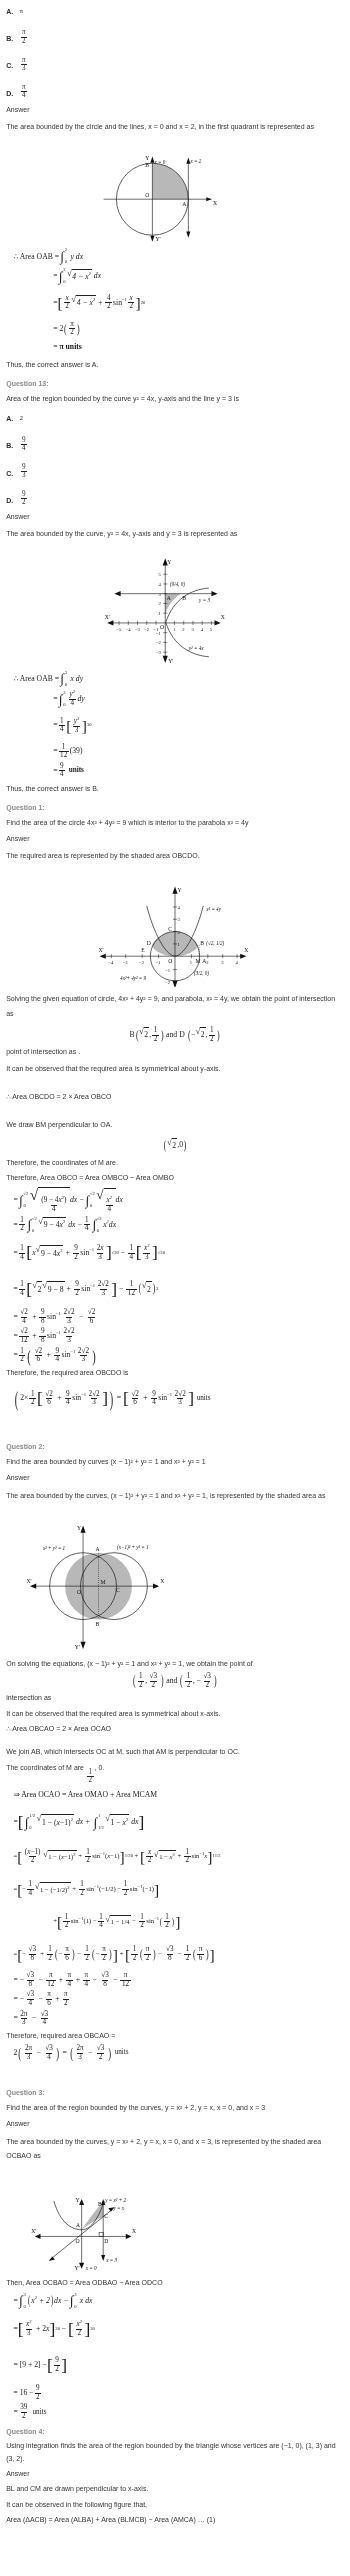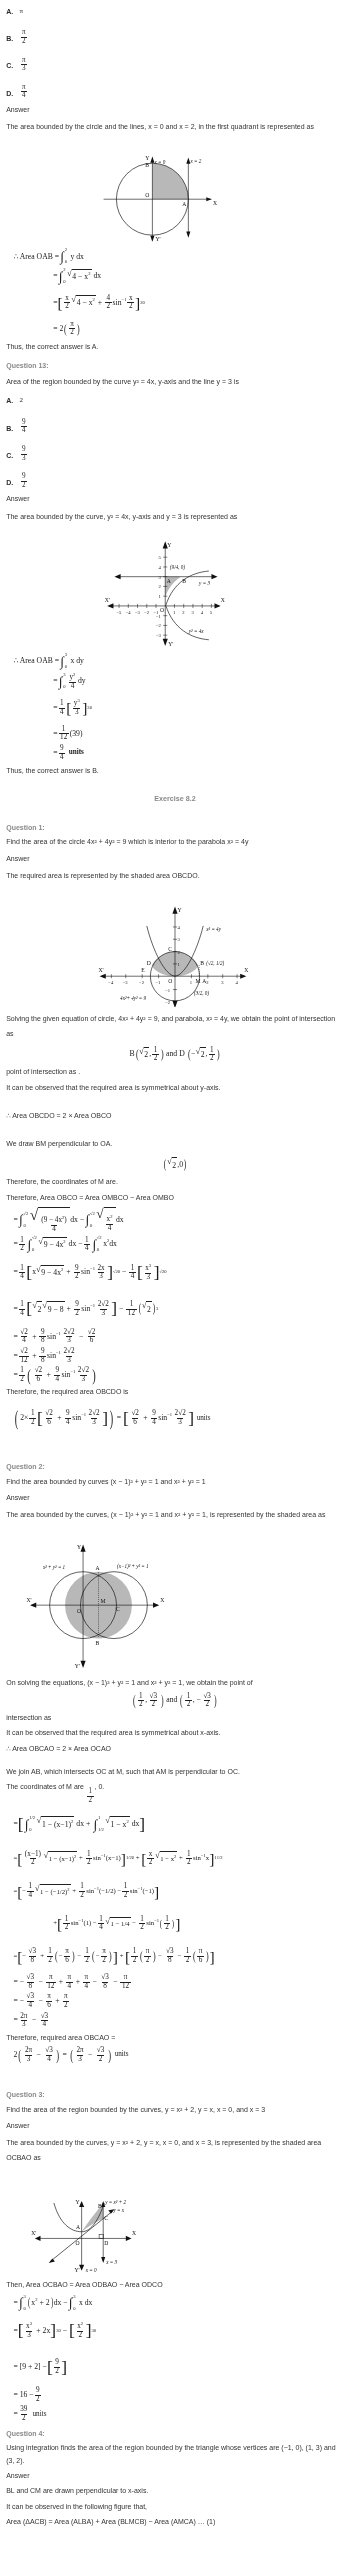--- a/index.html
+++ b/index.html
@@ -43,21 +43,21 @@
   
   .frac {
     display:inline-flex; flex-direction:column; align-items:center;
     vertical-align: -0.55em; font-family:"Liberation Serif", serif;
     line-height: 1.05; margin: 0 1px; font-size: 7.2px;
   }
   .frac .num { padding: 0 1.5px; }
   .frac .den { padding: 0 1.5px; border-top: 0.5px solid #222; }
 
   .mathserif { font-family:"Liberation Serif", serif; font-size: 7.7px; color:#1a1a1a; }
-  .ital { }
+  .ital { font-style: italic; }
 
   
   .mathrow {
     font-family:"Liberation Serif", serif;
     font-size: 7.7px;
     color:#1a1a1a;
     display:flex; align-items:center; flex-wrap:nowrap;
     margin: 3.1px 0;
     white-space: nowrap;
   }
@@ -217,20 +217,23 @@
         <span class="subs">0</span>
     </div>
     <div class="mathrow ind1">
       <span>= 2</span>
         <span style="font-size:13.4px;line-height:.8;transform:scaleX(.6);display:inline-block;">(</span>
       <span class="frac">
           <span class="num">π</span>
           <span class="den">2</span>
         </span>
       <span style="font-size:13.4px;line-height:.8;transform:scaleX(.6);display:inline-block;">)</span>
+    </div>
+    <div class="mathrow ind1">
+      <span>= <b>π units</b></span>
     </div>
   </div>
 
   <div class="para">Thus, the correct answer is A.</div>
 
   <div class="qhead">Question 13:</div>
   <div class="para">Area of the region bounded by the curve y² = 4x, y-axis and the line y = 3 is</div>
 
   <div>
     <div class="opt">
@@ -395,21 +398,20 @@
       <span class="frac">
           <span class="num">9</span>
           <span class="den">4</span>
         </span>
       <span class="units"><b>units</b></span>
     </div>
   </div>
 
   <div class="para">Thus, the correct answer is B.</div>
 
-  <div class="exercise-head">Exercise 8.2</div>
 
   <div class="qhead">Question 1:</div>
   <div class="para tight">Find the area of the circle 4x² + 4y² = 9 which is interior to the parabola x² = 4y</div>
   <div class="answer-label">Answer</div>
   <div class="para">The required area is represented by the shaded area OBCDO.</div>
 
   <div class="figwrap">
     <svg width="170" height="118" viewBox="0 0 330 230" style="font-size:13.5px">
 
       <path class="shade" d="M 165 170 C 140 170 122 158 120 148 C 132 130 150 122 165 122 C 180 122 198 130 210 148 C 208 158 190 170 165 170 Z"></path>
@@ -849,20 +851,23 @@
   <div class="para tight">
     <span>The coordinates of M are</span>
     <span class="frac">
         <span class="num">1</span>
         <span class="den">2</span>
       </span><span>, 0</span><span>.</span>
   </div>
 
   <div>
     <div class="mathrow ind0">
+      <span>⇒ Area OCAO = Area OMAO + Area MCAM</span>
+    </div>
+    <div class="mathrow ind0">
       <span>=</span>
         <span class="bkt" style="font-size:17.5px;">[</span>
       <span class="intg">
           <span class="sym">∫</span>
           <span class="lims">
             <span class="up">1/2</span>
             <span class="lo">0</span>
           </span>
         </span>
       <span class="sqrt">

